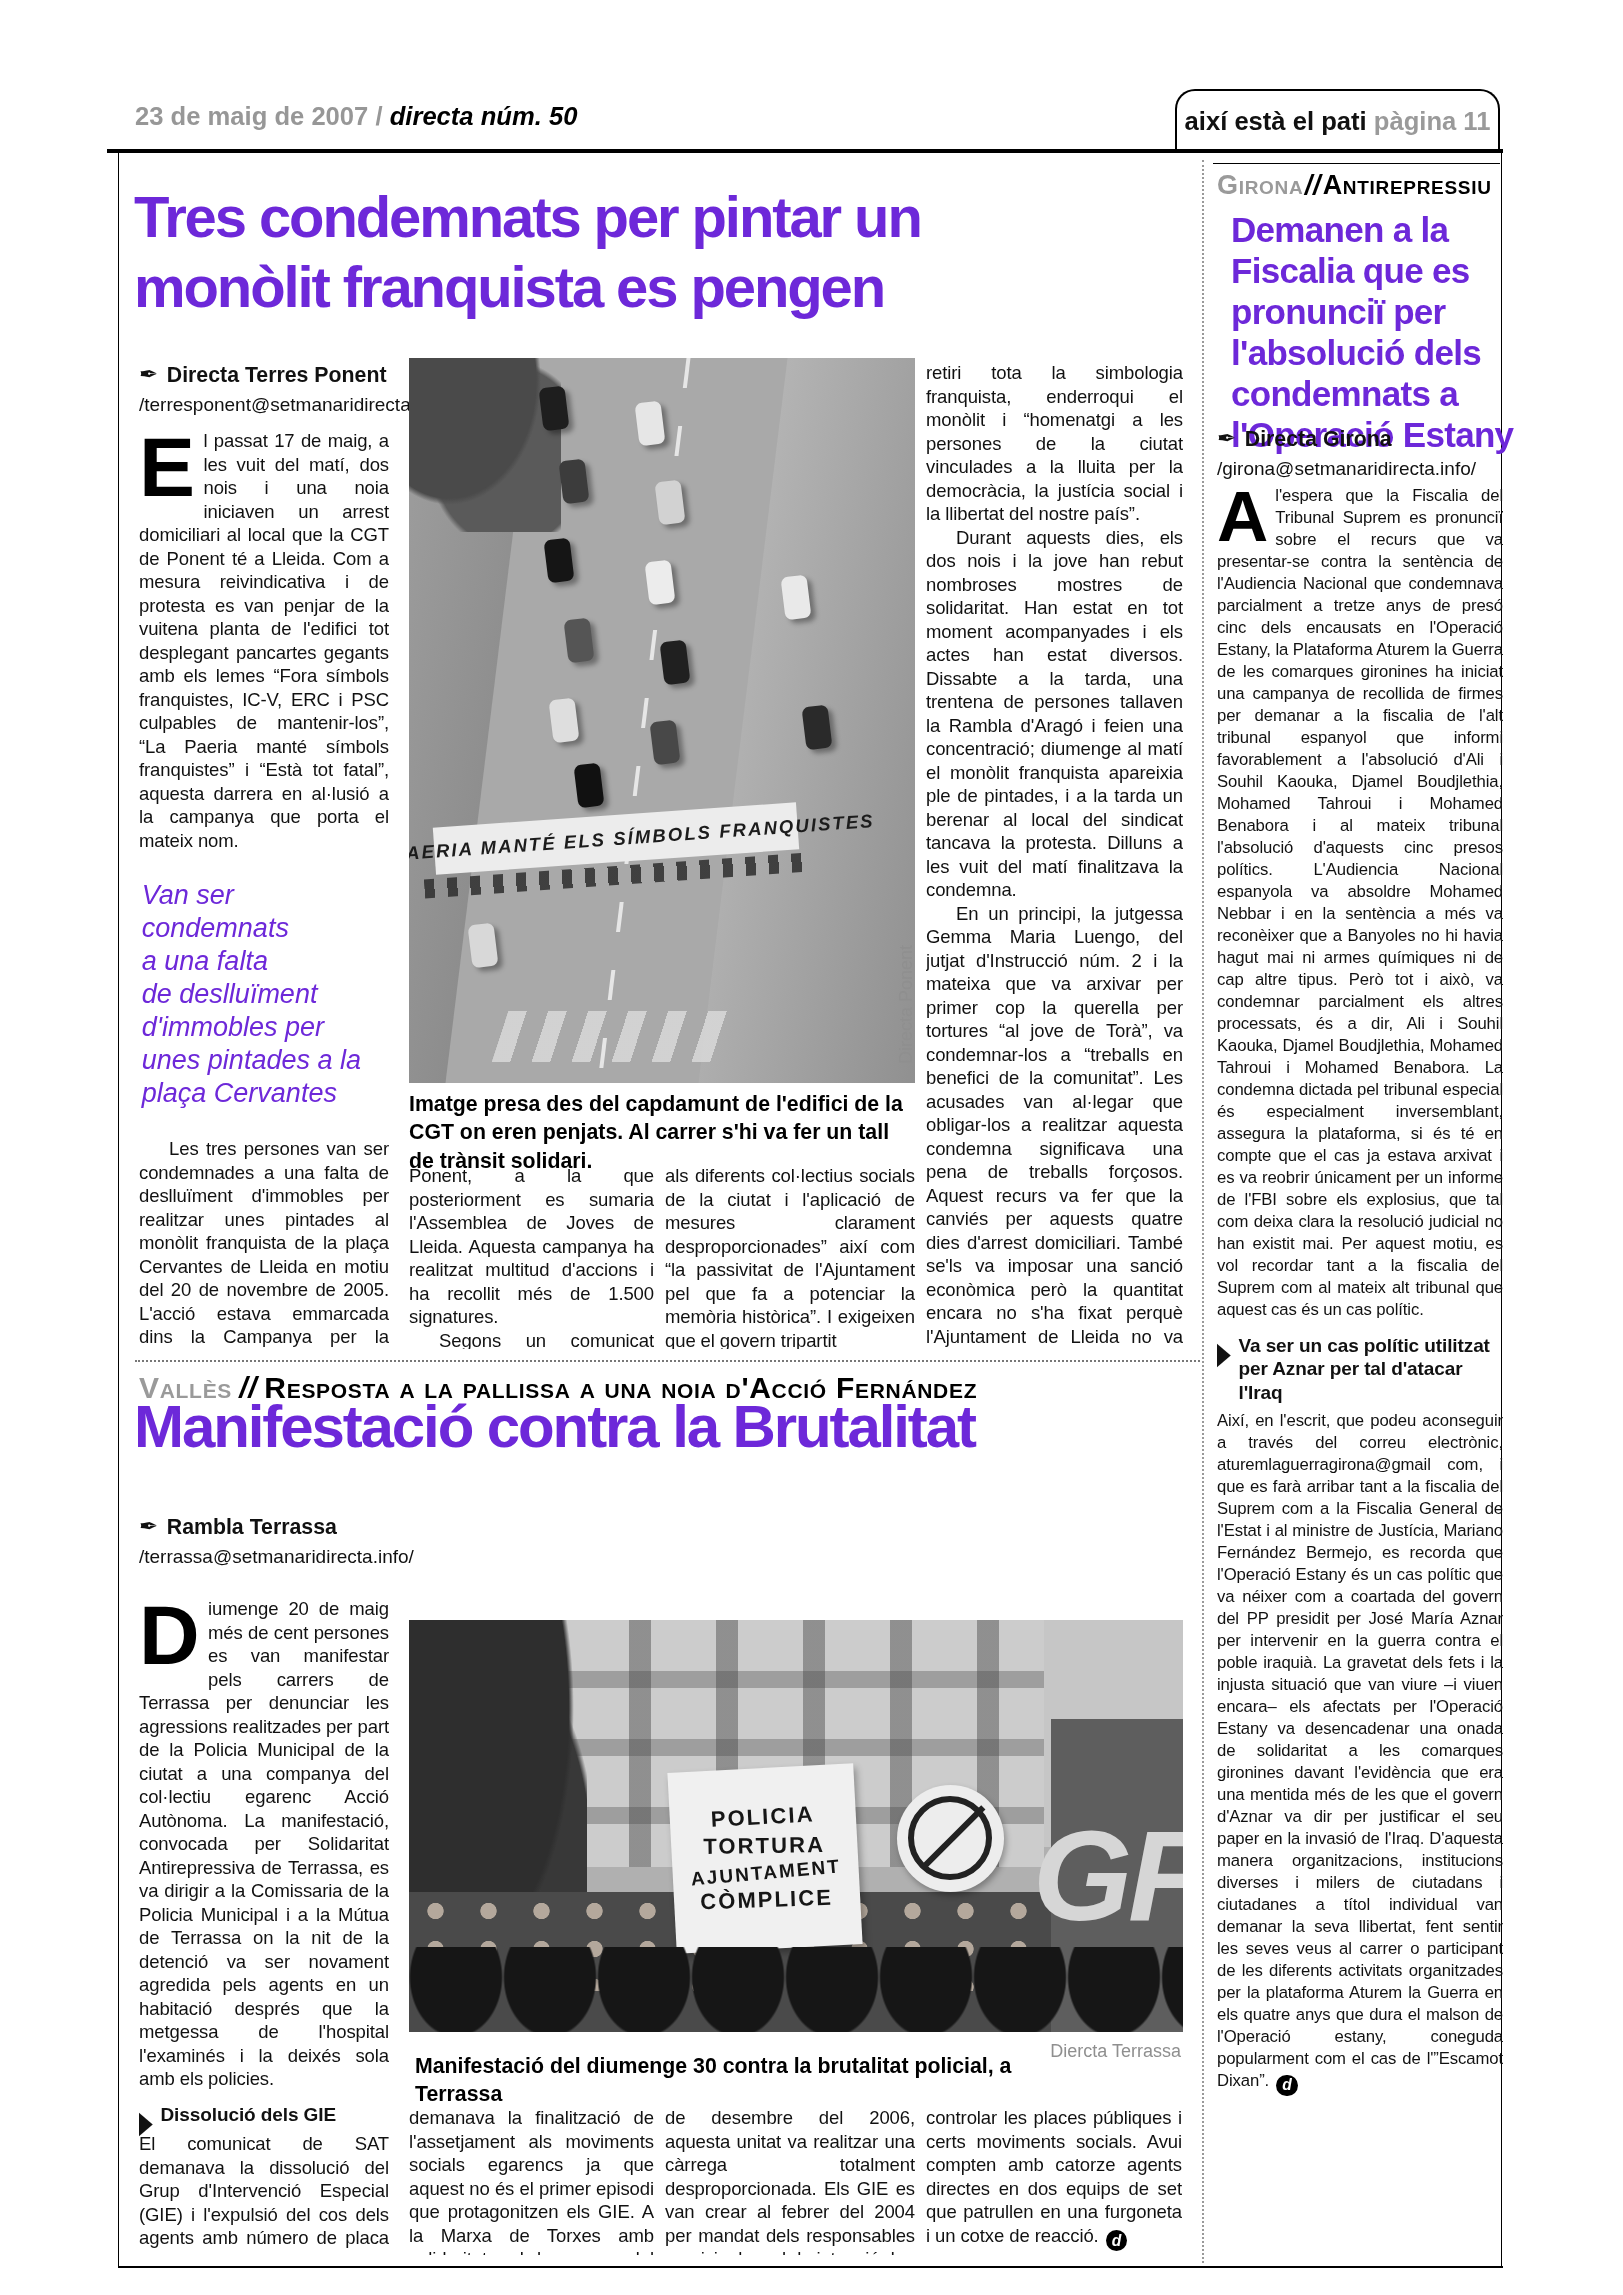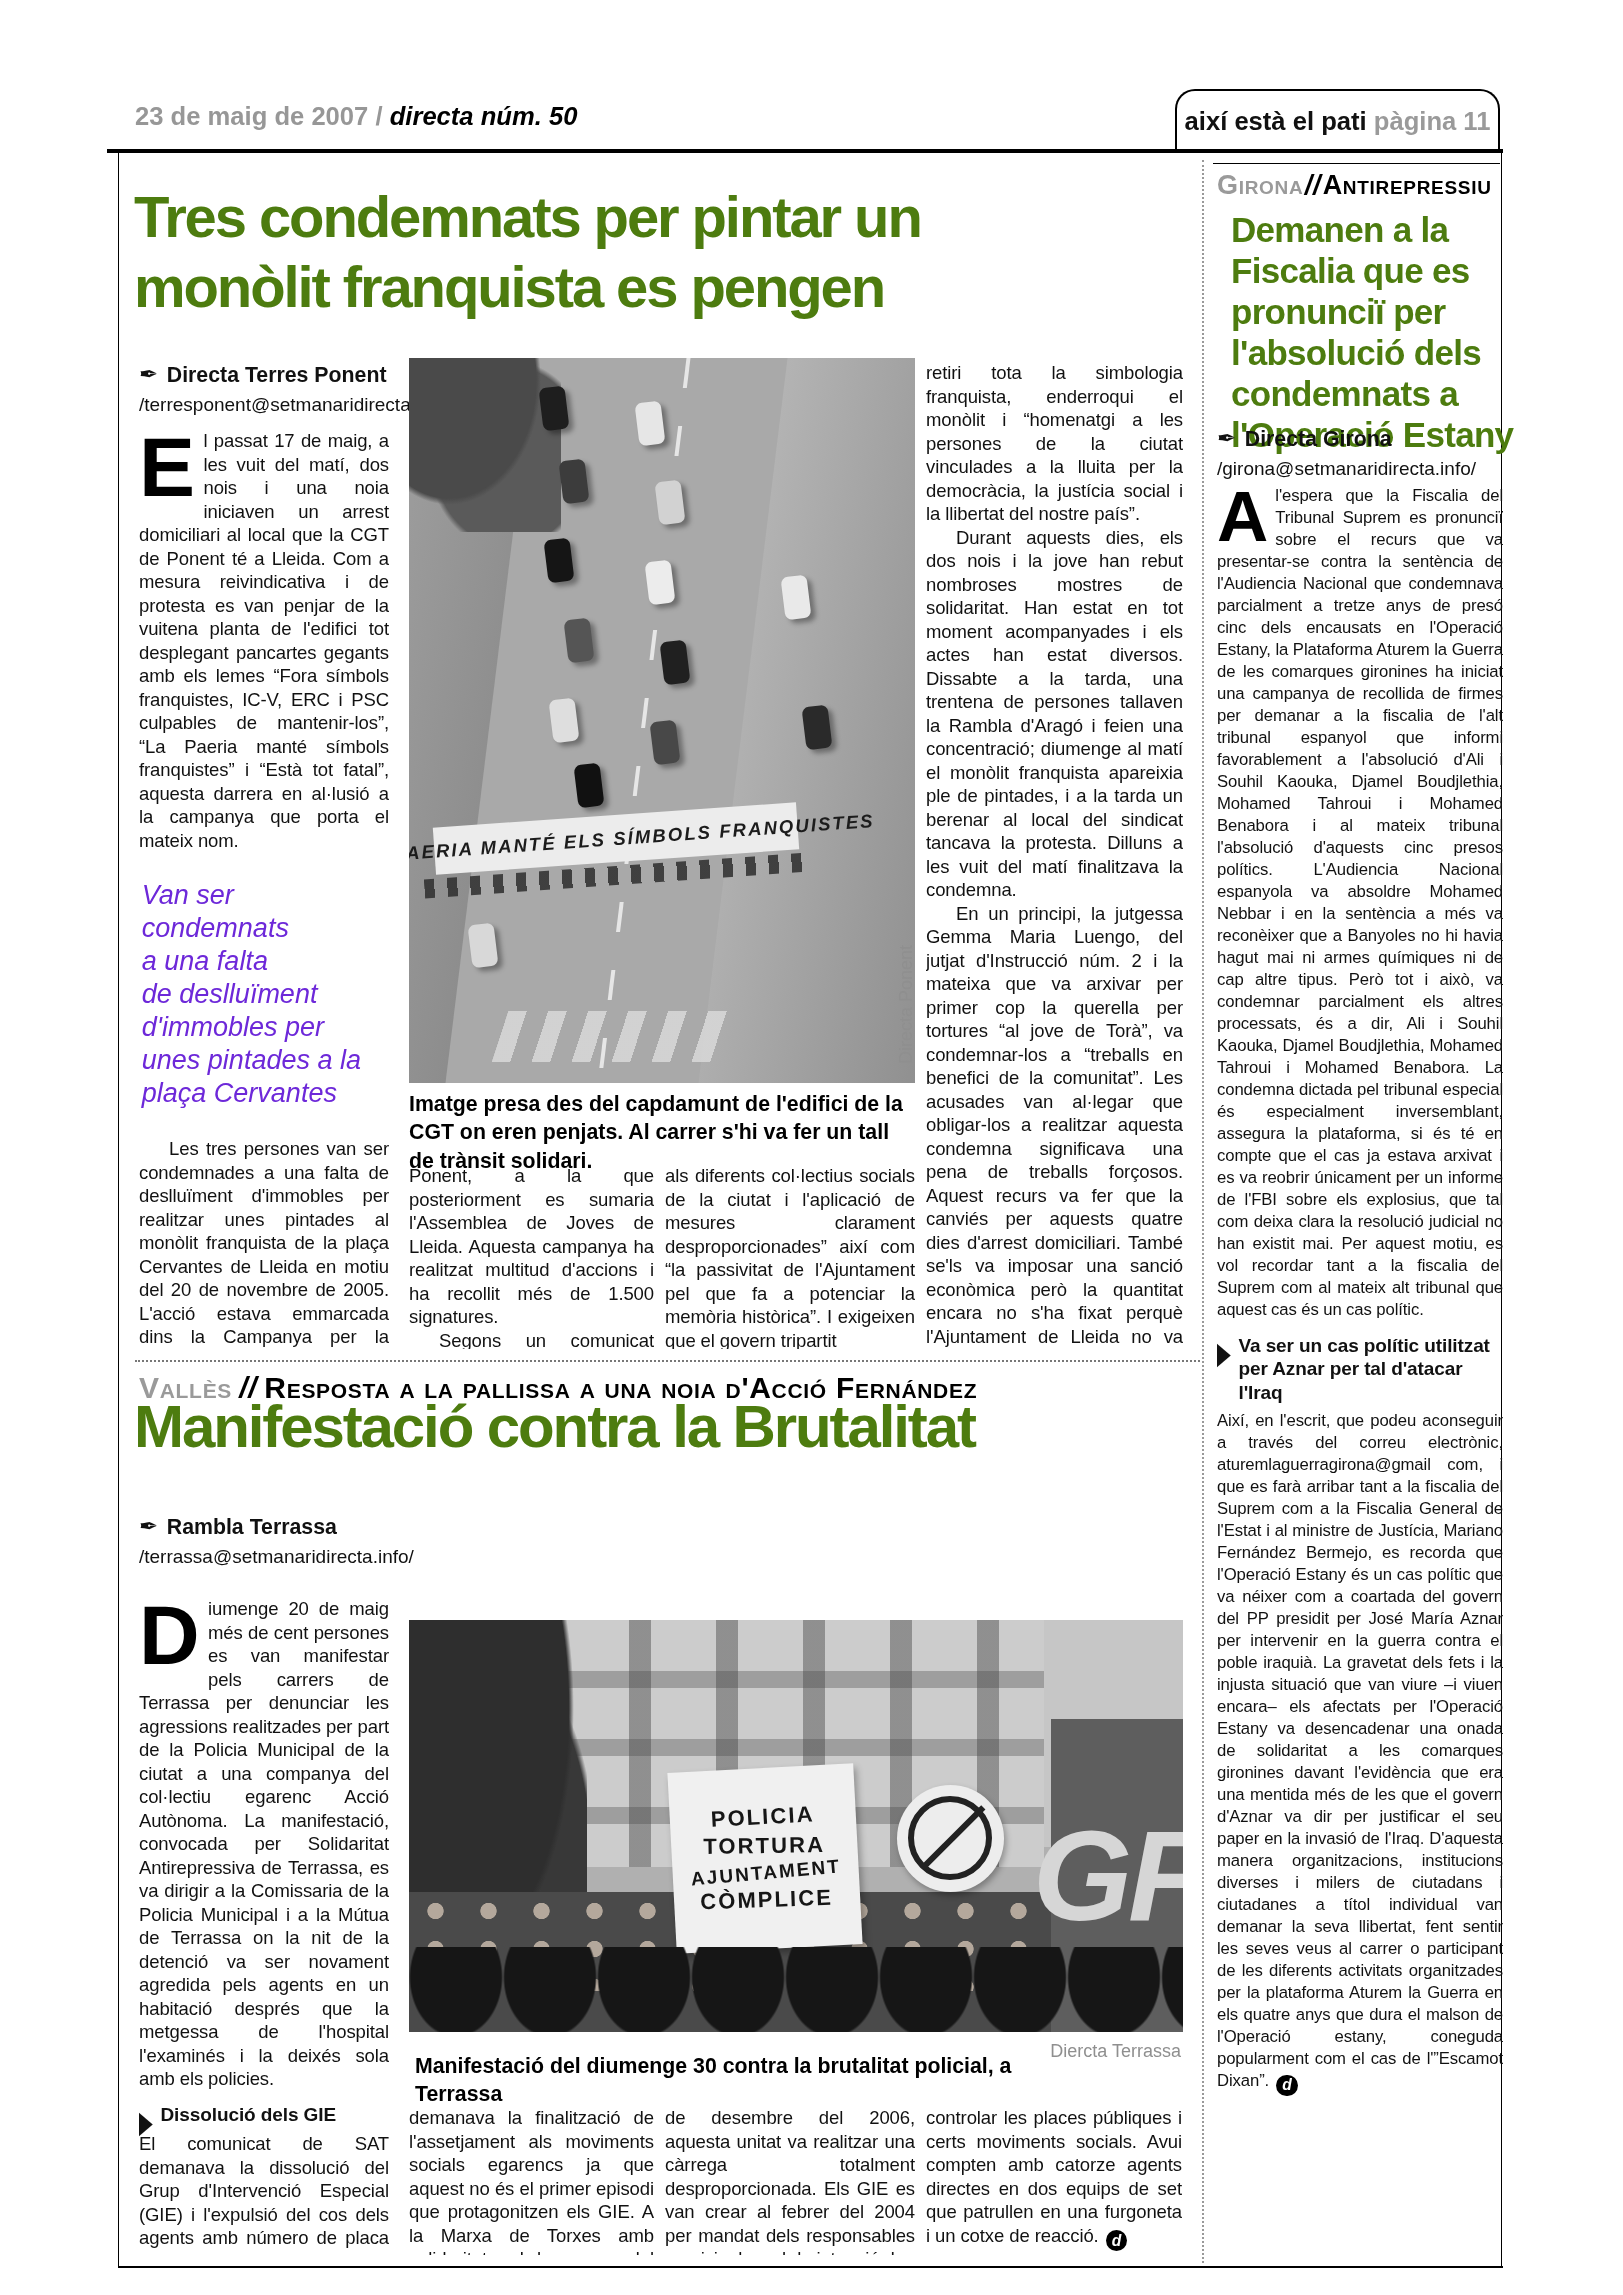--- a/index.html
+++ b/index.html
@@ -26,21 +26,21 @@
   .kicker{font-weight:bold;font-variant:small-caps;letter-spacing:0.7px;white-space:nowrap;}
   .kicker .place{color:#9a9a9a;}
   .kicker .sep{color:#000;font-style:italic;padding:0 7.1px;}
   .kicker .topic{color:#000;}
   .kicker1{left:139px;top:149px;font-size:30px;}
   .kicker2{left:139px;top:1360px;font-size:30px;}
   .kicker3{left:1217px;top:159px;font-size:27px;}
   .kicker3 .sep{padding:0 1.4px;}
 
   
-  .headline{font-weight:bold;letter-spacing:-2.1px;white-space:pre-line;color:#4d7c0f;}
+  .headline{font-weight:bold;letter-spacing:-2.1px;white-space:pre-line;color:#6d28d9;}
   .headline1{left:134px;top:182px;width:1060px;font-size:58px;line-height:70px;}
   .headline2{left:134px;top:1391px;width:1060px;font-size:60px;line-height:71px;}
   .headline3{left:1215px;top:193px;width:293px;font-size:35px;line-height:41px;letter-spacing:-0.7px;}
 
   
   .byline .name{font-size:21.3px;font-weight:bold;}
   .byline .mail{font-size:19px;margin-top:5.7px;}
   .pen{font-size:23px;margin-right:8.5px;}
   .byline1{left:139px;top:350px;width:270px;}
   .byline2{left:139px;top:1502px;width:270px;}

